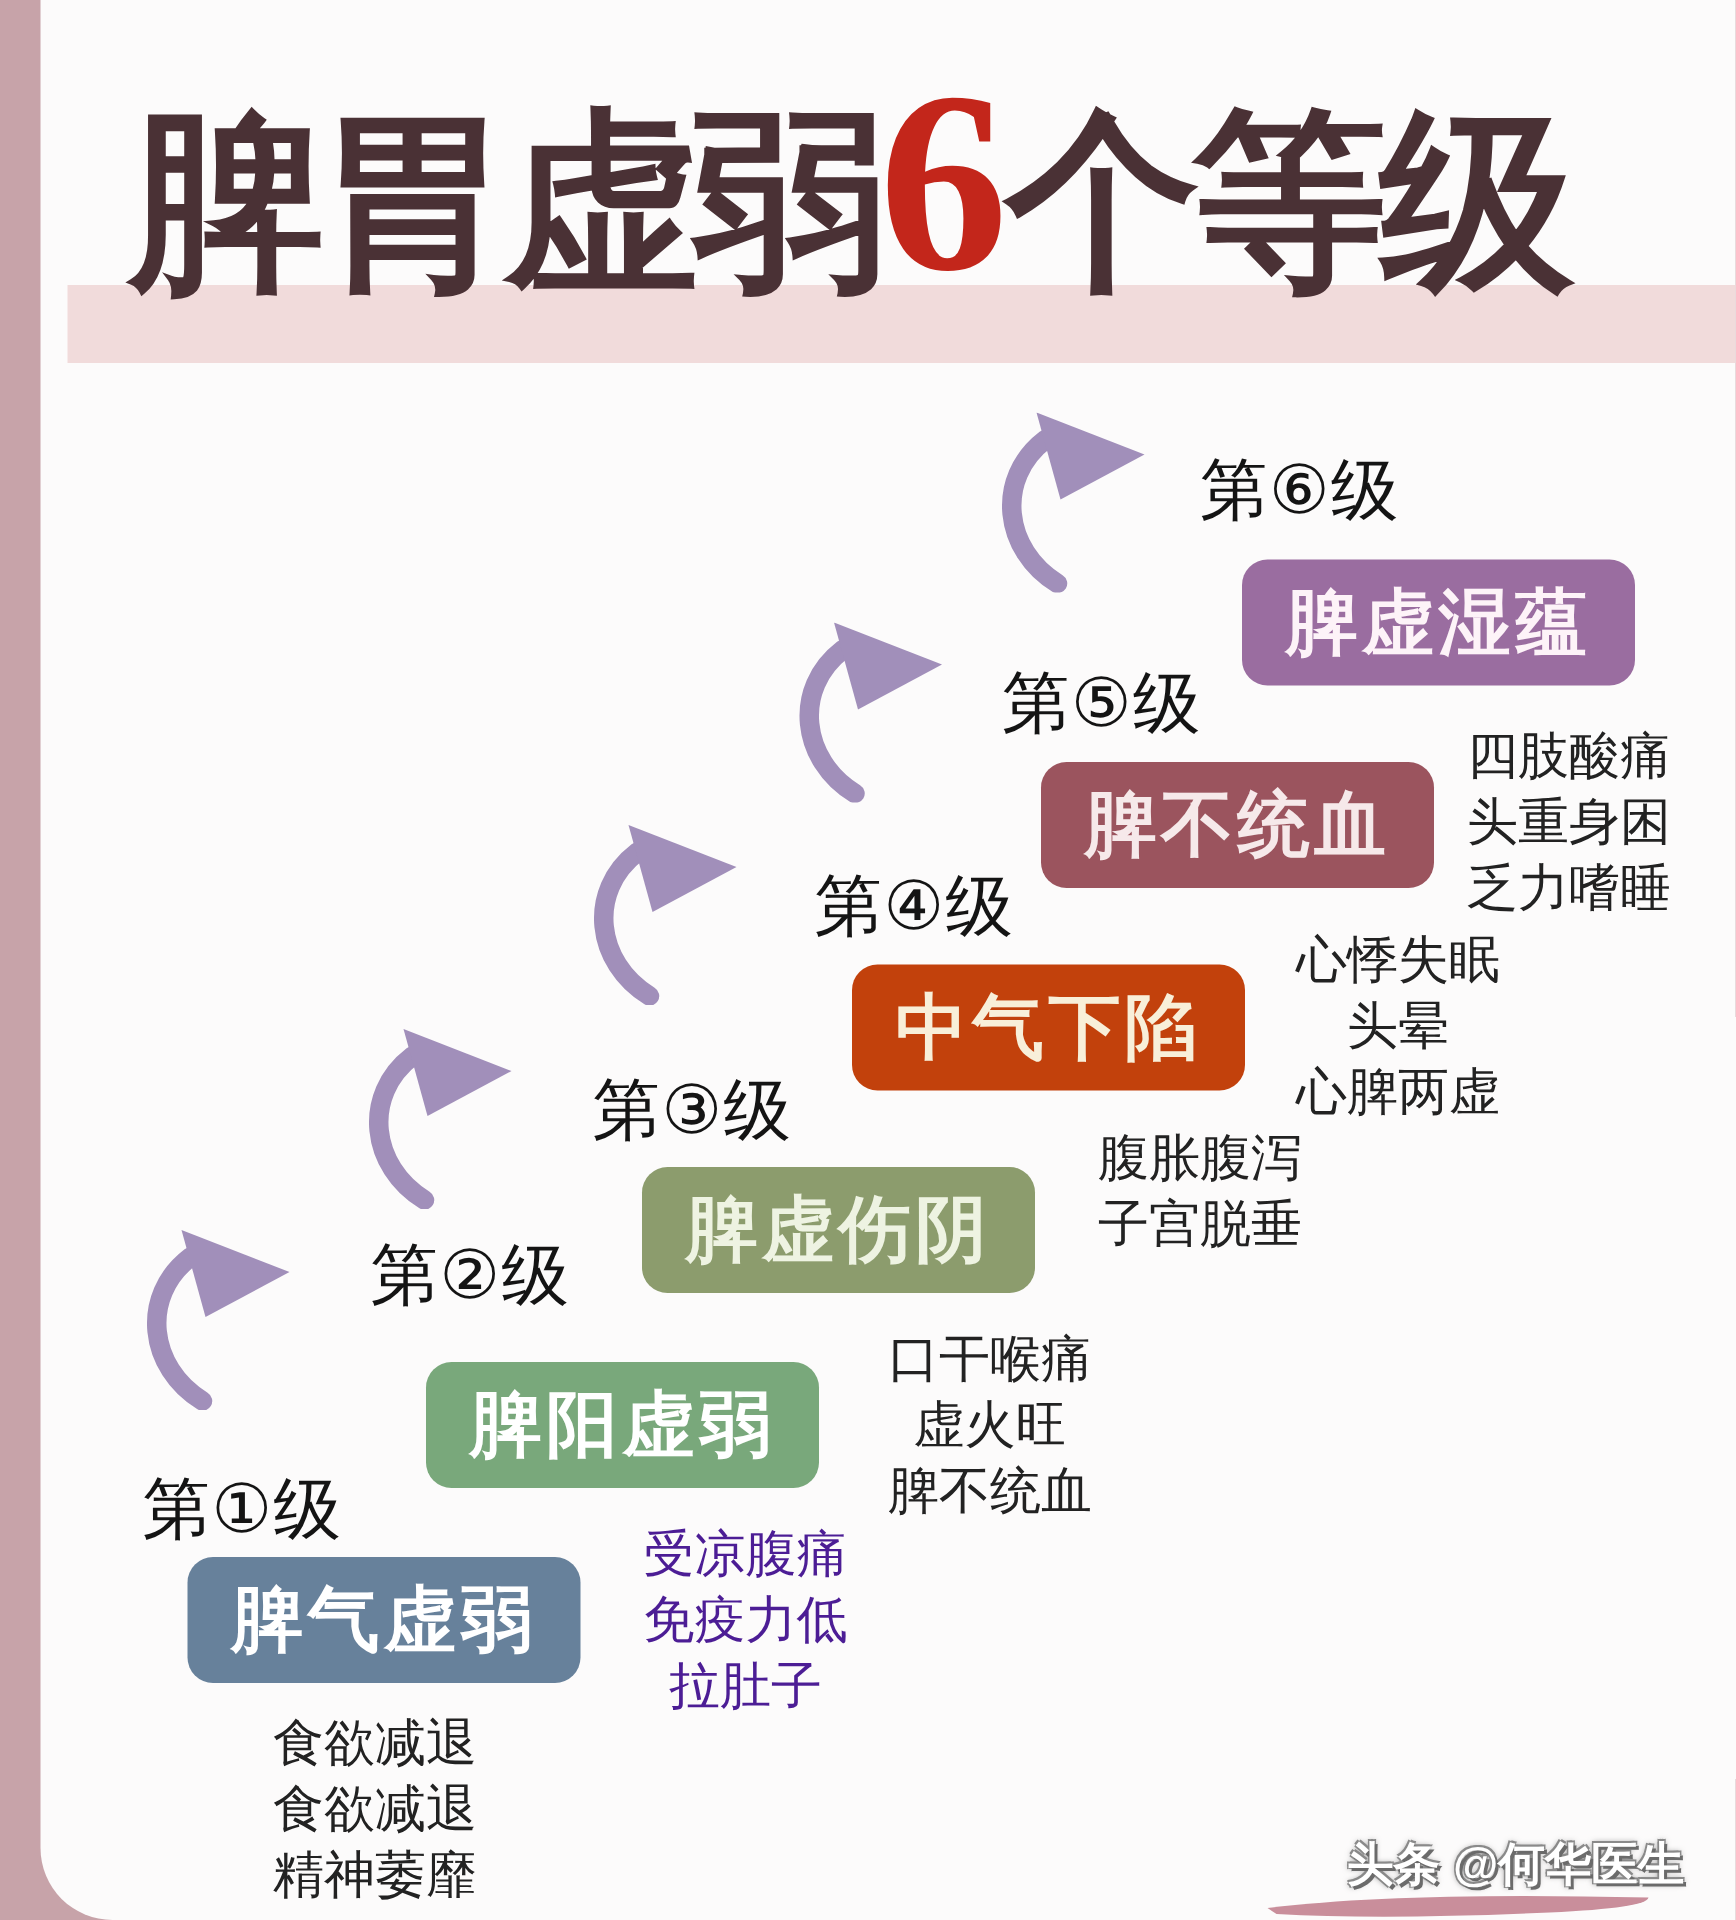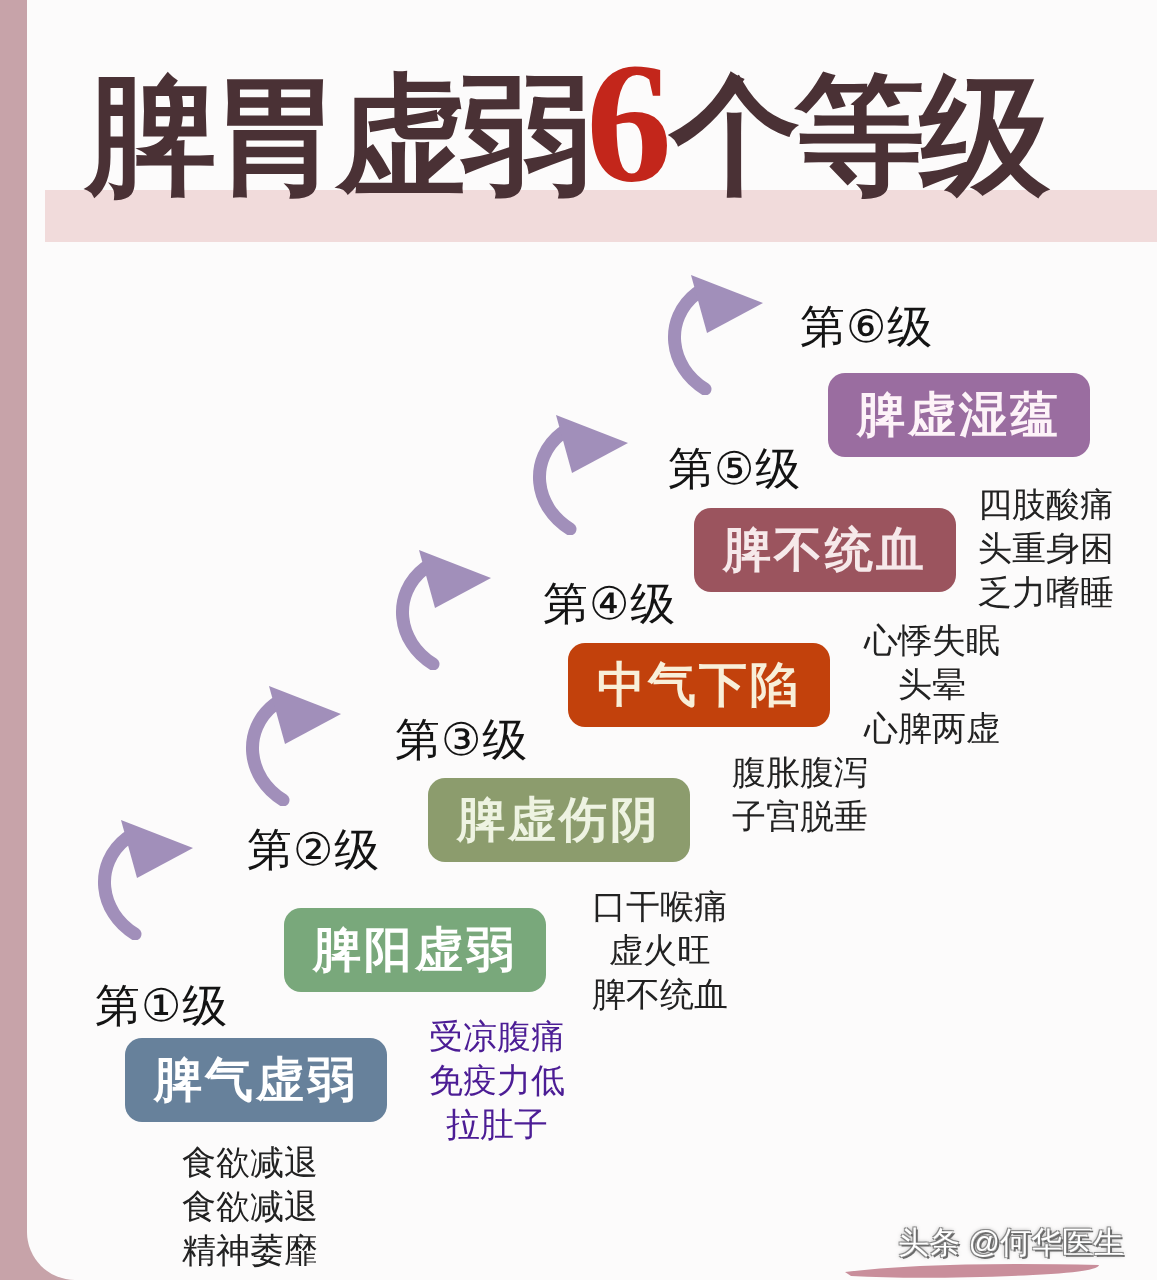--- a/index.html
+++ b/index.html
@@ -28,21 +28,21 @@
   .arrow{position:absolute;width:130px;height:120px;}
   .arrow svg{display:block;width:100%;height:100%;}
   
   .l1{left:95px;top:976px}   .b1{left:125px;top:1038px}  .s1{left:134px;top:1140px}
   .l2{left:247px;top:820px}  .b2{left:284px;top:908px}   .s2{left:381px;top:1014px}  .a2{left:85px;top:820px}
   .l3{left:395px;top:710px}  .b3{left:428px;top:778px}   .s3{left:544px;top:884px}   .a3{left:233px;top:686px}
   .l4{left:543px;top:574px}  .b4{left:568px;top:643px}   .s4{left:684px;top:750px}   .a4{left:383px;top:550px}
   .l5{left:668px;top:439px}  .b5{left:694px;top:508px}   .s5{left:816px;top:618px}   .a5{left:520px;top:415px}
   .l6{left:800px;top:297px}  .b6{left:828px;top:373px}   .s6{left:930px;top:482px}   .a6{left:655px;top:275px}
   .watermark{
-    position:absolute;left:898px;top:1222px;font-size:31px;font-weight:400;color:#ffffff;
+    position:absolute;left:898px;top:1222px;font-size:31px;font-weight:700;color:#ffffff;
     white-space:nowrap;
     text-shadow:2px 2px 0 #6b6b6b,-1px -1px 0 #8a8a8a,1px -1px 0 #8a8a8a,-1px 1px 0 #8a8a8a,0 0 4px #777;
   }
   .swoosh{position:absolute;left:843px;top:1256px;width:262px;height:24px;}
   .swoosh svg{display:block;width:100%;height:100%;}
 </style>
 </head>
 <body style="background-color: rgb(199, 163, 169);">
 
 <div class="card" style="background-color: rgb(252, 251, 251);"></div>

